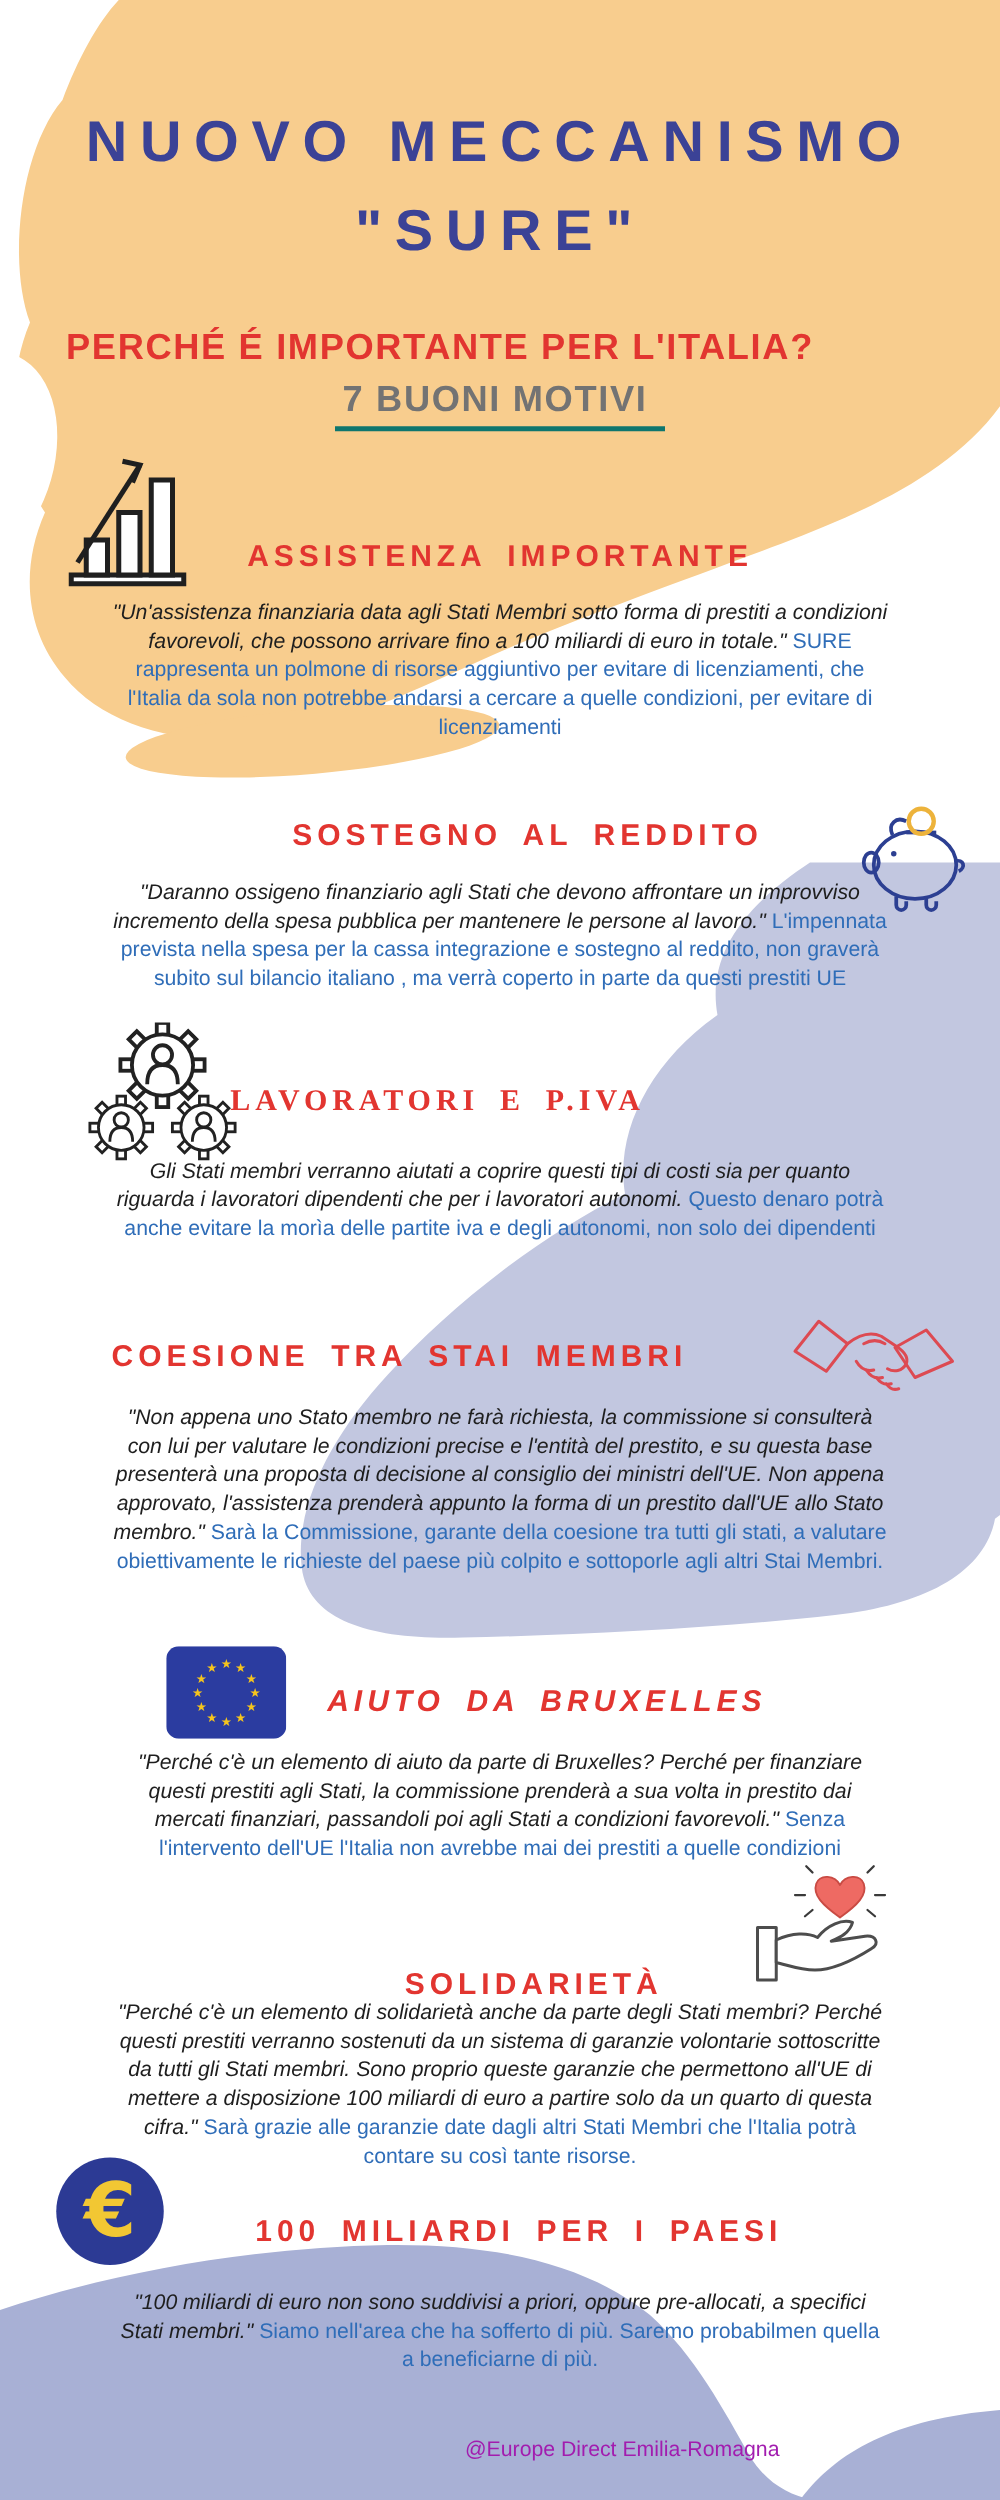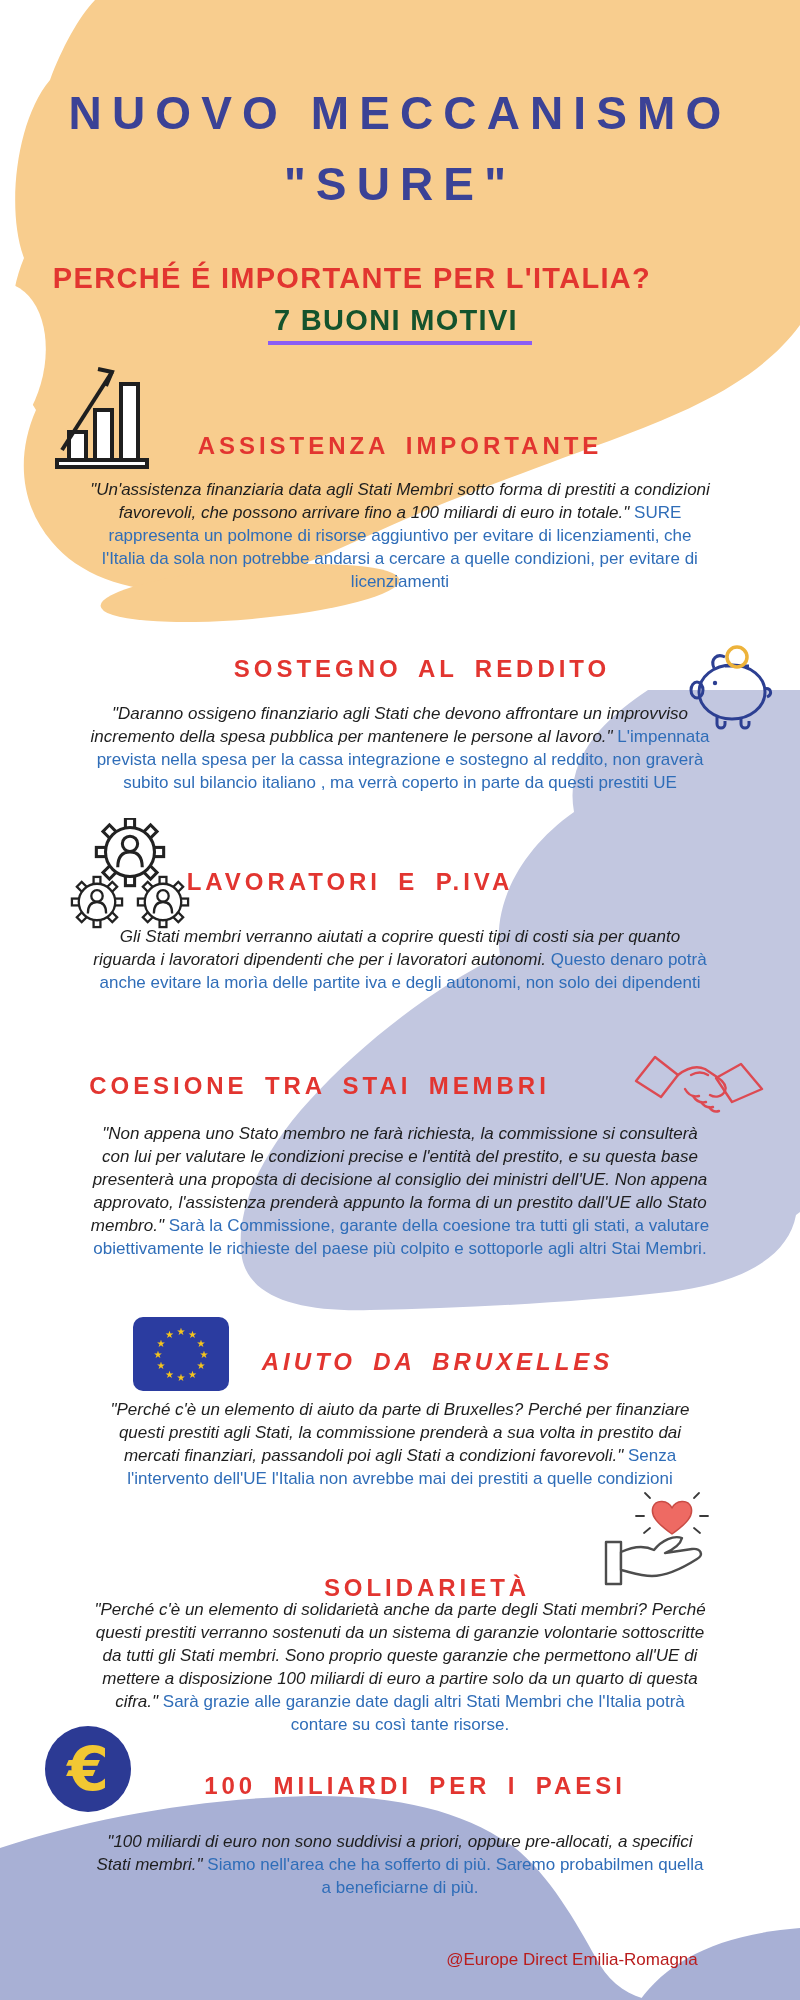--- a/index.html
+++ b/index.html
@@ -5,32 +5,32 @@
   html,body{margin:0;padding:0;background:#e8e8e8;}
   #page{position:relative;width:800px;height:2000px;margin:0 auto;background:#ffffff;
         overflow:hidden;font-family:"Liberation Sans",sans-serif;}
   #bg{position:absolute;left:0;top:0;width:800px;height:2000px;}
   .abs{position:absolute;}
   .main-title{width:800px;text-align:center;color:#3b4296;font-weight:bold;
               font-size:46px;letter-spacing:0.22em;line-height:1.55;}
   .subtitle{width:704px;text-align:center;color:#e23530;font-weight:bold;
             font-size:29px;letter-spacing:0.045em;}
   .subtitle2-wrap{width:800px;text-align:center;}
-  .subtitle2{display:inline-block;color:#14532d;font-weight:bold;font-size:29px;
-             letter-spacing:0.045em;border-bottom:4px solid #8b5cf6;padding:0 14px 4px 6px;}
+  .subtitle2{display:inline-block;color:#737373;font-weight:bold;font-size:29px;
+             letter-spacing:0.045em;border-bottom:4px solid #0f766e;padding:0 14px 4px 6px;}
   .sec-title{text-align:center;color:#e23530;font-weight:bold;font-size:24px;
              letter-spacing:0.165em;word-spacing:0.28em;}
   .body-text{text-align:center;font-size:17px;line-height:23px;}
   .q{font-style:italic;color:#1e1e1e;}
   .c{color:#2f6db8;}
   .euro-coin{width:86px;height:86px;border-radius:50%;background:#2c3a94;
              display:flex;align-items:center;justify-content:center;}
   .euro-coin span{color:#f2c733;font-size:60px;font-weight:bold;
                   font-family:"DejaVu Sans",sans-serif;line-height:1;}
-  .footer{color:#b91c1c;font-size:17px;text-align:center;}
+  .footer{color:#a21caf;font-size:17px;text-align:left;}
   svg{display:block;}
 </style>
 </head>
 <body>
 
 <div id="page">
 
   <svg id="bg" viewBox="0 0 800 2000" aria-hidden="true">
     <path fill="#f8cd8e" d="M95 0 L800 0 L800 325
          C760 380 690 410 625 435
@@ -121,21 +121,21 @@
           <circle r="24" fill="#ffffff"></circle>
           <circle cy="-8" r="7.5"></circle>
           <path d="M-12 15 C-12 2 -5 0 0 0 C5 0 12 2 12 15"></path>
         </g>
       </defs>
       <use href="#gearp" transform="translate(60,34) scale(1.02)"></use>
       <use href="#gearp" transform="translate(27,84) scale(0.76)"></use>
       <use href="#gearp" transform="translate(93,84) scale(0.76)"></use>
     </svg>
   </div>
-  <div class="abs sec-title" style="left:0;top:868px;width:700px;">LAVORATORI E P.IVA</div>
+  <div class="abs sec-title" style="left:0;top:868px;width:700px;font-family:Liberation Serif, serif;">LAVORATORI E P.IVA</div>
   <div class="abs body-text" style="left:90px;top:925px;width:620px;">
     <span class="q">Gli Stati membri verranno aiutati a coprire questi tipi di costi sia per quanto riguarda i lavoratori dipendenti che per i lavoratori autonomi.</span>
     <span class="c">Questo denaro potrà anche evitare la morìa delle partite iva e degli autonomi, non solo dei dipendenti</span>
   </div>
 
   <div class="abs sec-title" style="left:0;top:1072px;width:639px;">COESIONE  TRA STAI MEMBRI</div>
   <div class="abs" style="left:633px;top:1034px;">
     <svg width="132" height="96" viewBox="0 0 132 96" fill="none" stroke="#dd4a52" stroke-width="2.4" stroke-linecap="round" stroke-linejoin="round">
       <path d="M3 47 L22 23 L45 41 L28 63 Z"></path>
       <path d="M129 55 L108 30 L83 44 L99 68 Z"></path>

